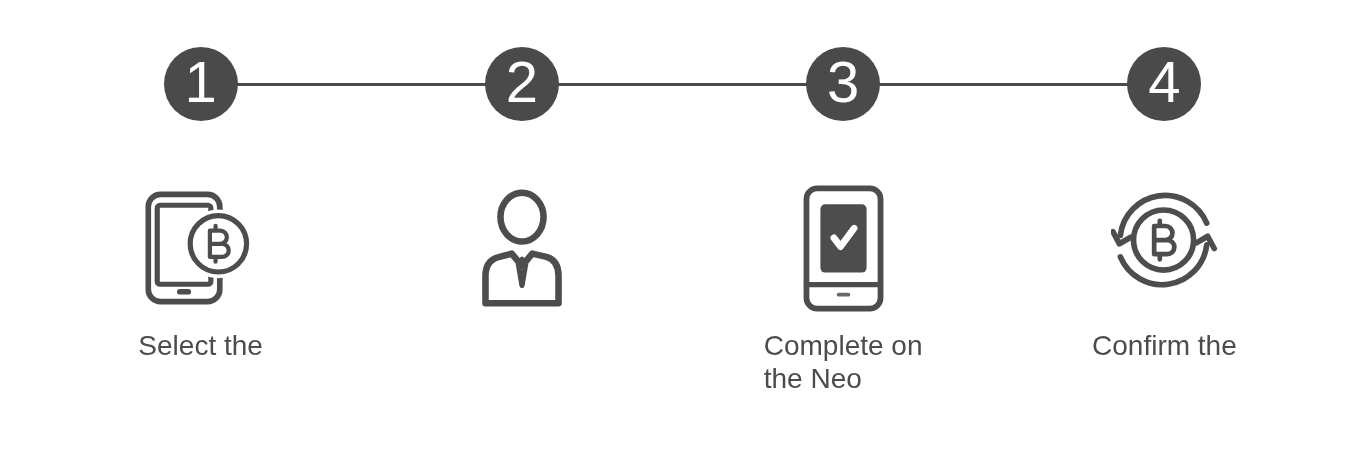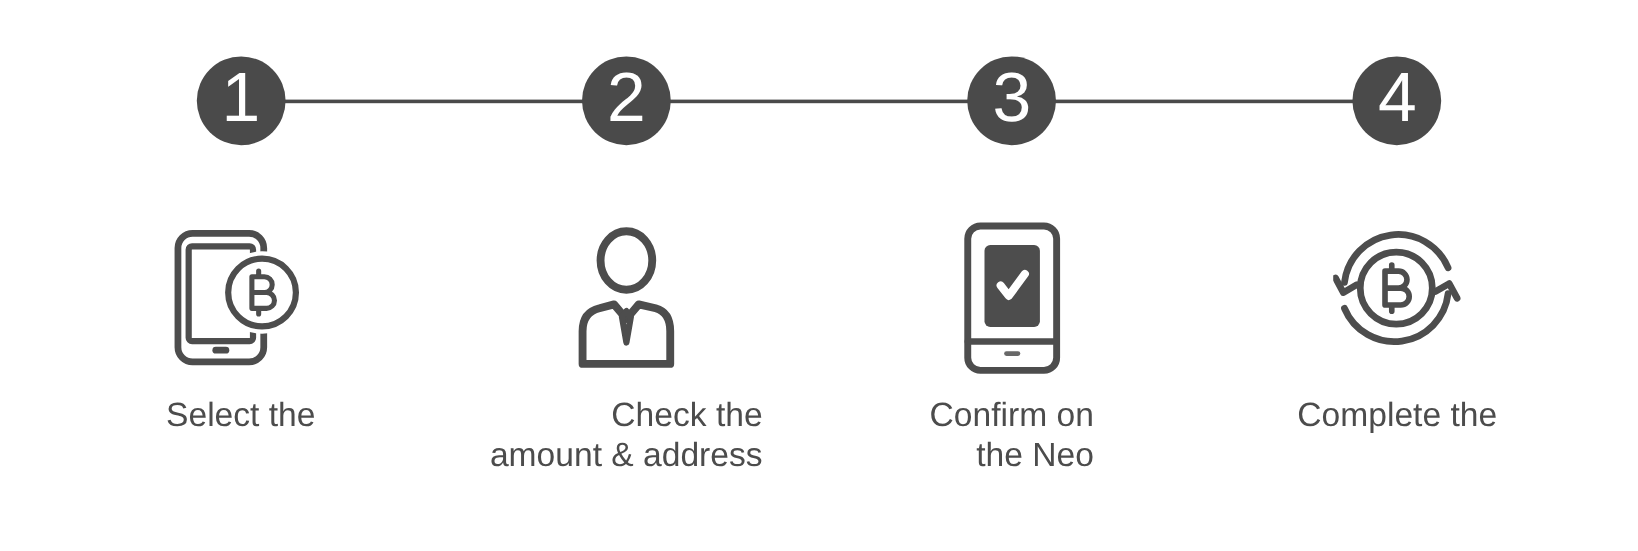--- a/index.html
+++ b/index.html
@@ -57,21 +57,21 @@
   }
   .icon-box {
     height: 130px;
     margin-top: 62px;
     display: flex;
     align-items: center;
     justify-content: center;
   }
   .step-label {
     margin-top: 16px;
-    text-align: right;
+    text-align: left;
     color: var(--label-text, #4c4c4c);
     font-size: 28px;
     line-height: 33px;
   }
   .step-label span { display: block; }
 
   
   .st {
     fill: none;
     stroke: var(--icon-stroke, #4d4d4d);
@@ -119,58 +119,54 @@
       <div class="step-circle">
         <span>2</span>
       </div>
       <div class="icon-box">
         <svg width="90" height="118" viewBox="0 0 96 126">
           <ellipse class="st" cx="48" cy="30" rx="23" ry="26" stroke-width="7"></ellipse>
           <path class="st" stroke-width="7" d="M 9 122 L 9 93 Q 9 76 24 72.5 L 37 69 L 48 82 L 59 69 L 74 72.5 Q 87 76 87 93 L 87 122 Z"></path>
           <path class="st" stroke-width="5.5" d="M 44 80 L 48 103 L 52 80 L 48 75 Z"></path>
         </svg>
       </div>
-      <div class="step-label">
-        <span>Check the</span>
-        <span>amount &amp; address</span>
-      </div>
     </div>
 
     <div class="step">
       <div class="step-circle">
         <span>3</span>
       </div>
       <div class="icon-box">
         <svg width="81" height="127" viewBox="0 0 84 132">
           <rect class="st" x="3.5" y="3.5" width="77" height="125" rx="11" stroke-width="6"></rect>
           <rect class="fil" x="18" y="20" width="48" height="71" rx="5"></rect>
           <polyline class="wst" stroke-width="7" points="32,55 39,64 53,45"></polyline>
           <path class="st" stroke-width="5.5" d="M 3.5 103.5 H 80.5"></path>
           <rect class="fil" x="35" y="112" width="14" height="4" rx="2" opacity="0.85"></rect>
         </svg>
       </div>
       <div class="step-label">
-        <span>Confirm on</span>
+        <span>Complete on</span>
         <span>the Neo</span>
       </div>
     </div>
 
     <div class="step">
       <div class="step-circle">
         <span>4</span>
       </div>
       <div class="icon-box">
         <svg width="107" height="115" viewBox="0 0 114 122">
           <circle class="st" cx="56" cy="52" r="32" stroke-width="6"></circle>
           <path class="st" stroke-width="5" d="M 46 37 V 67 M 46 37 H 58 a 7.5 7.5 0 0 1 0 15 H 46 M 46 52 H 60 a 7.5 7.5 0 0 1 0 15 H 46 M 52 31.5 V 37 M 52 67 V 72.5"></path>
           <path class="st" stroke-width="6" d="M 102 34 A 48 48 0 0 0 10 47"></path>
           <polyline class="st" stroke-width="6" points="2,43 9,56 21,49"></polyline>
           <path class="st" stroke-width="6" d="M 10 70 A 48 48 0 0 0 102 57"></path>
           <polyline class="st" stroke-width="6" points="110,61 103,48 91,55"></polyline>
         </svg>
       </div>
       <div class="step-label">
-        <span>Complete the</span>
+        <span>Confirm the</span>
       </div>
     </div>
 
   </div>
 </div>
 
 </body></html>

